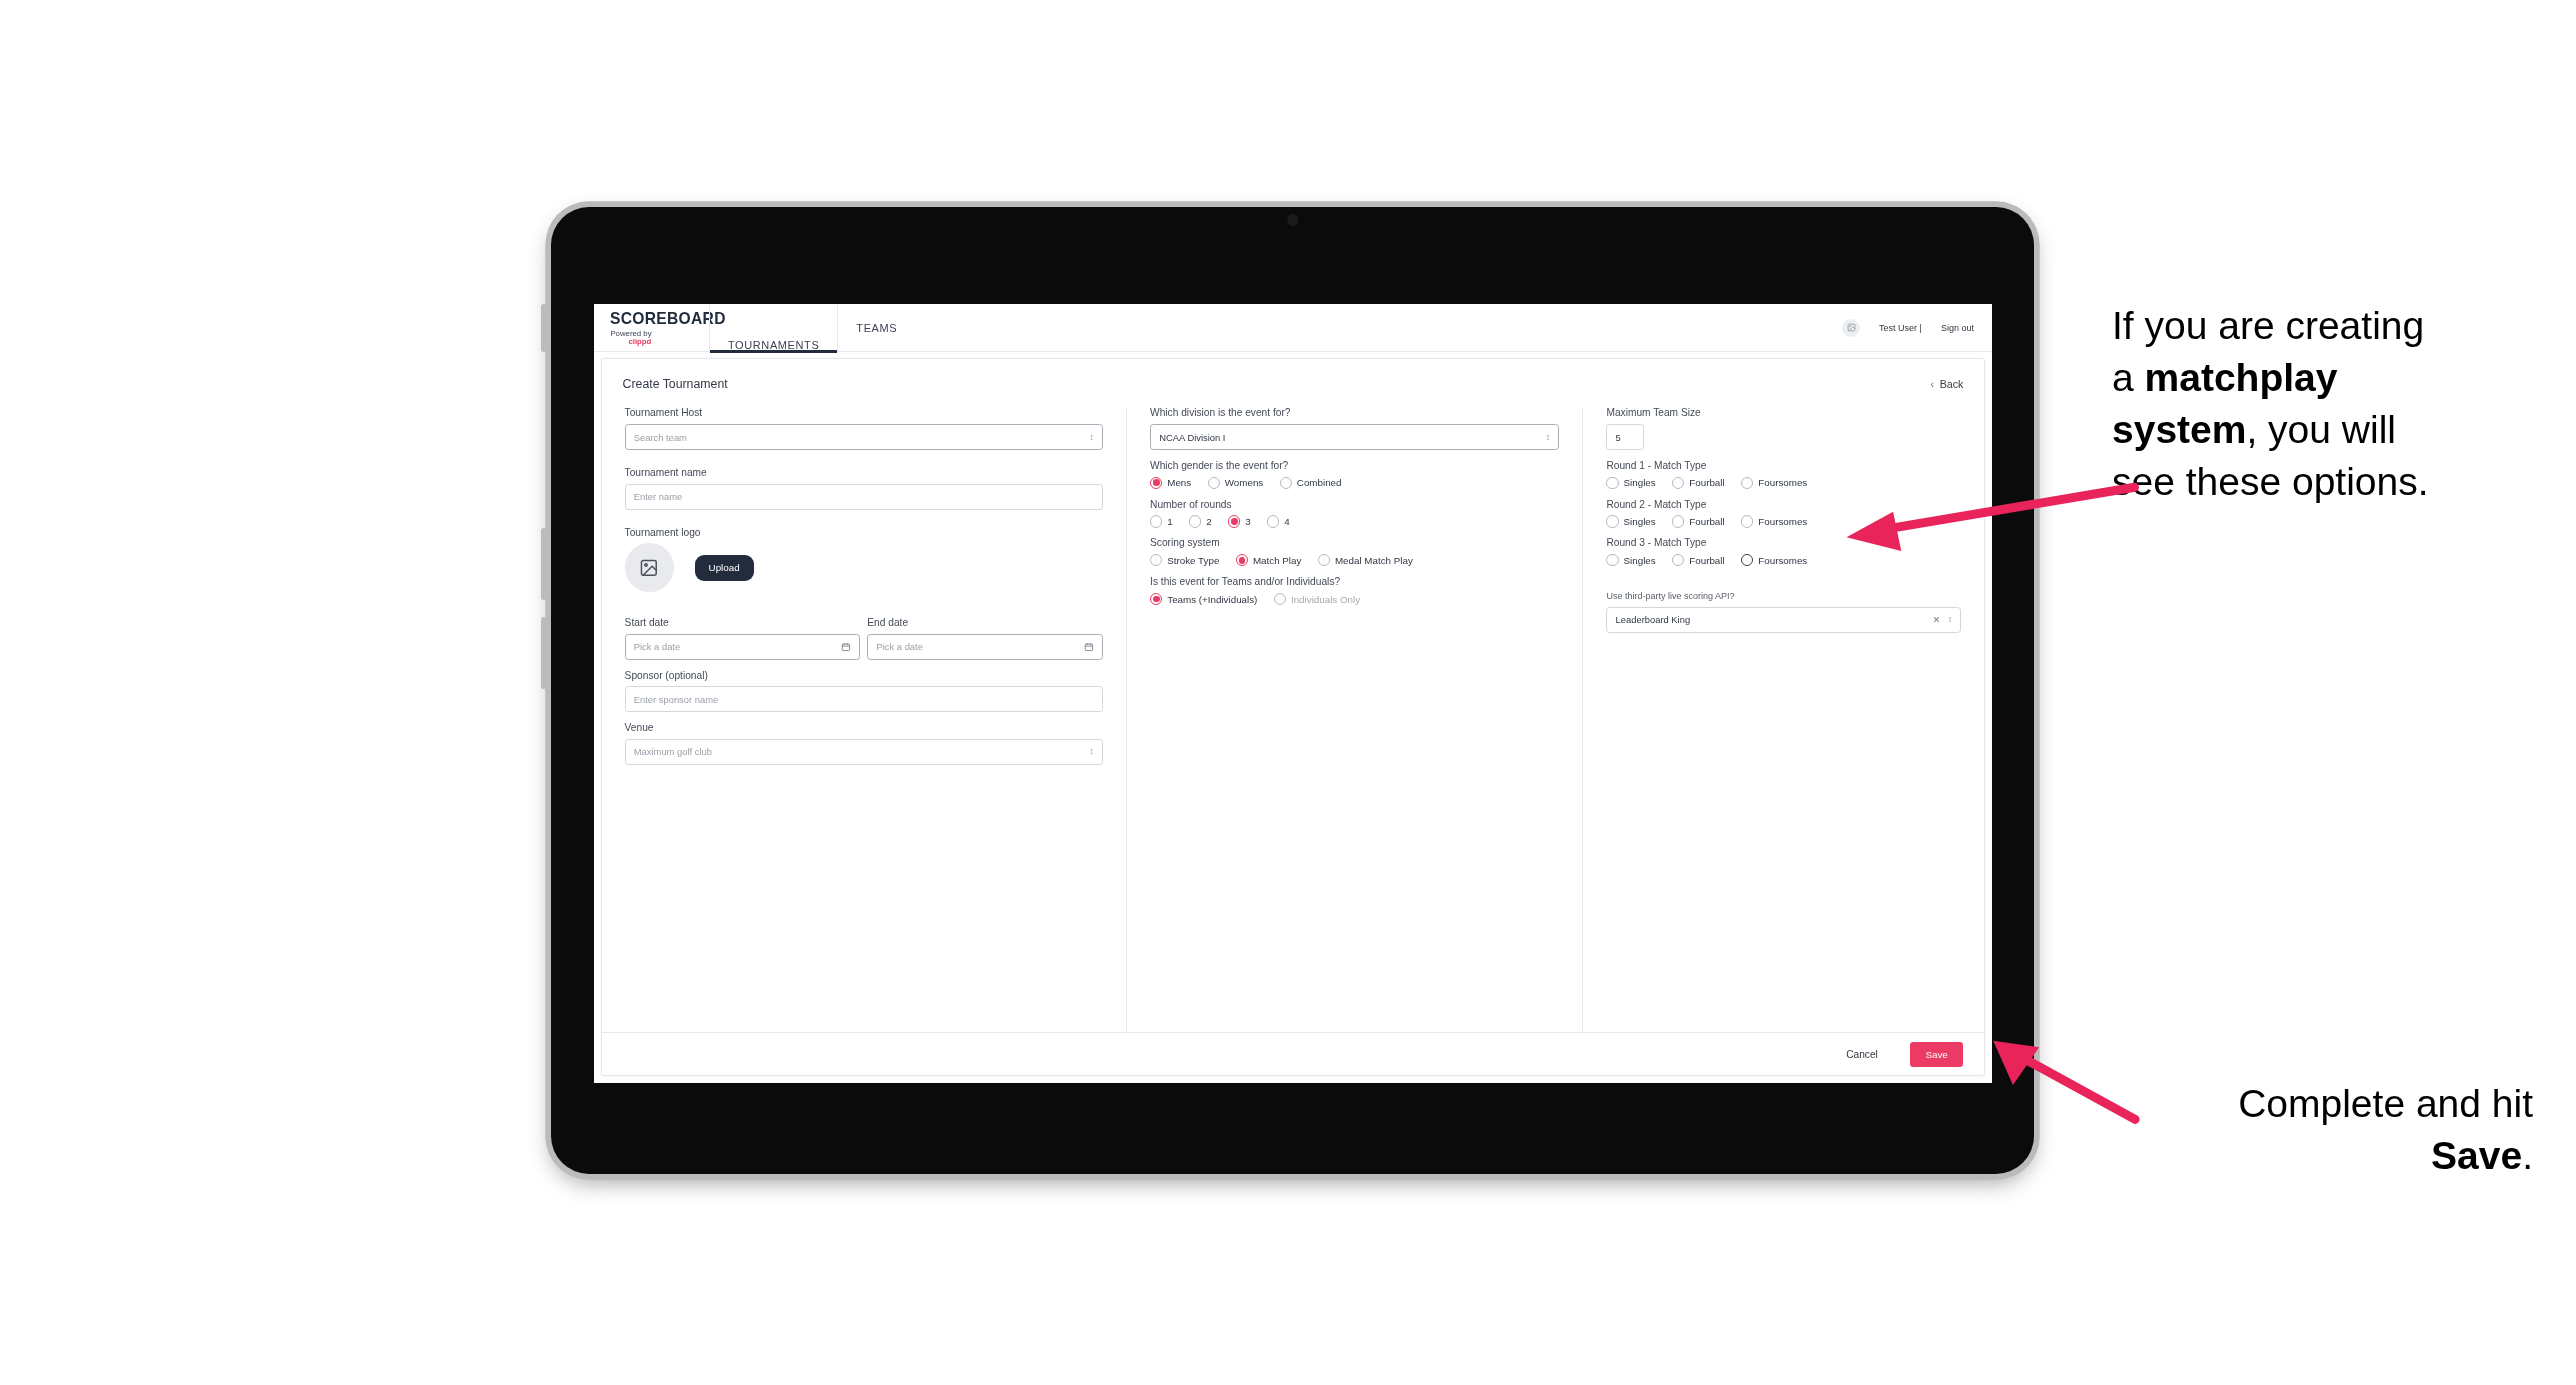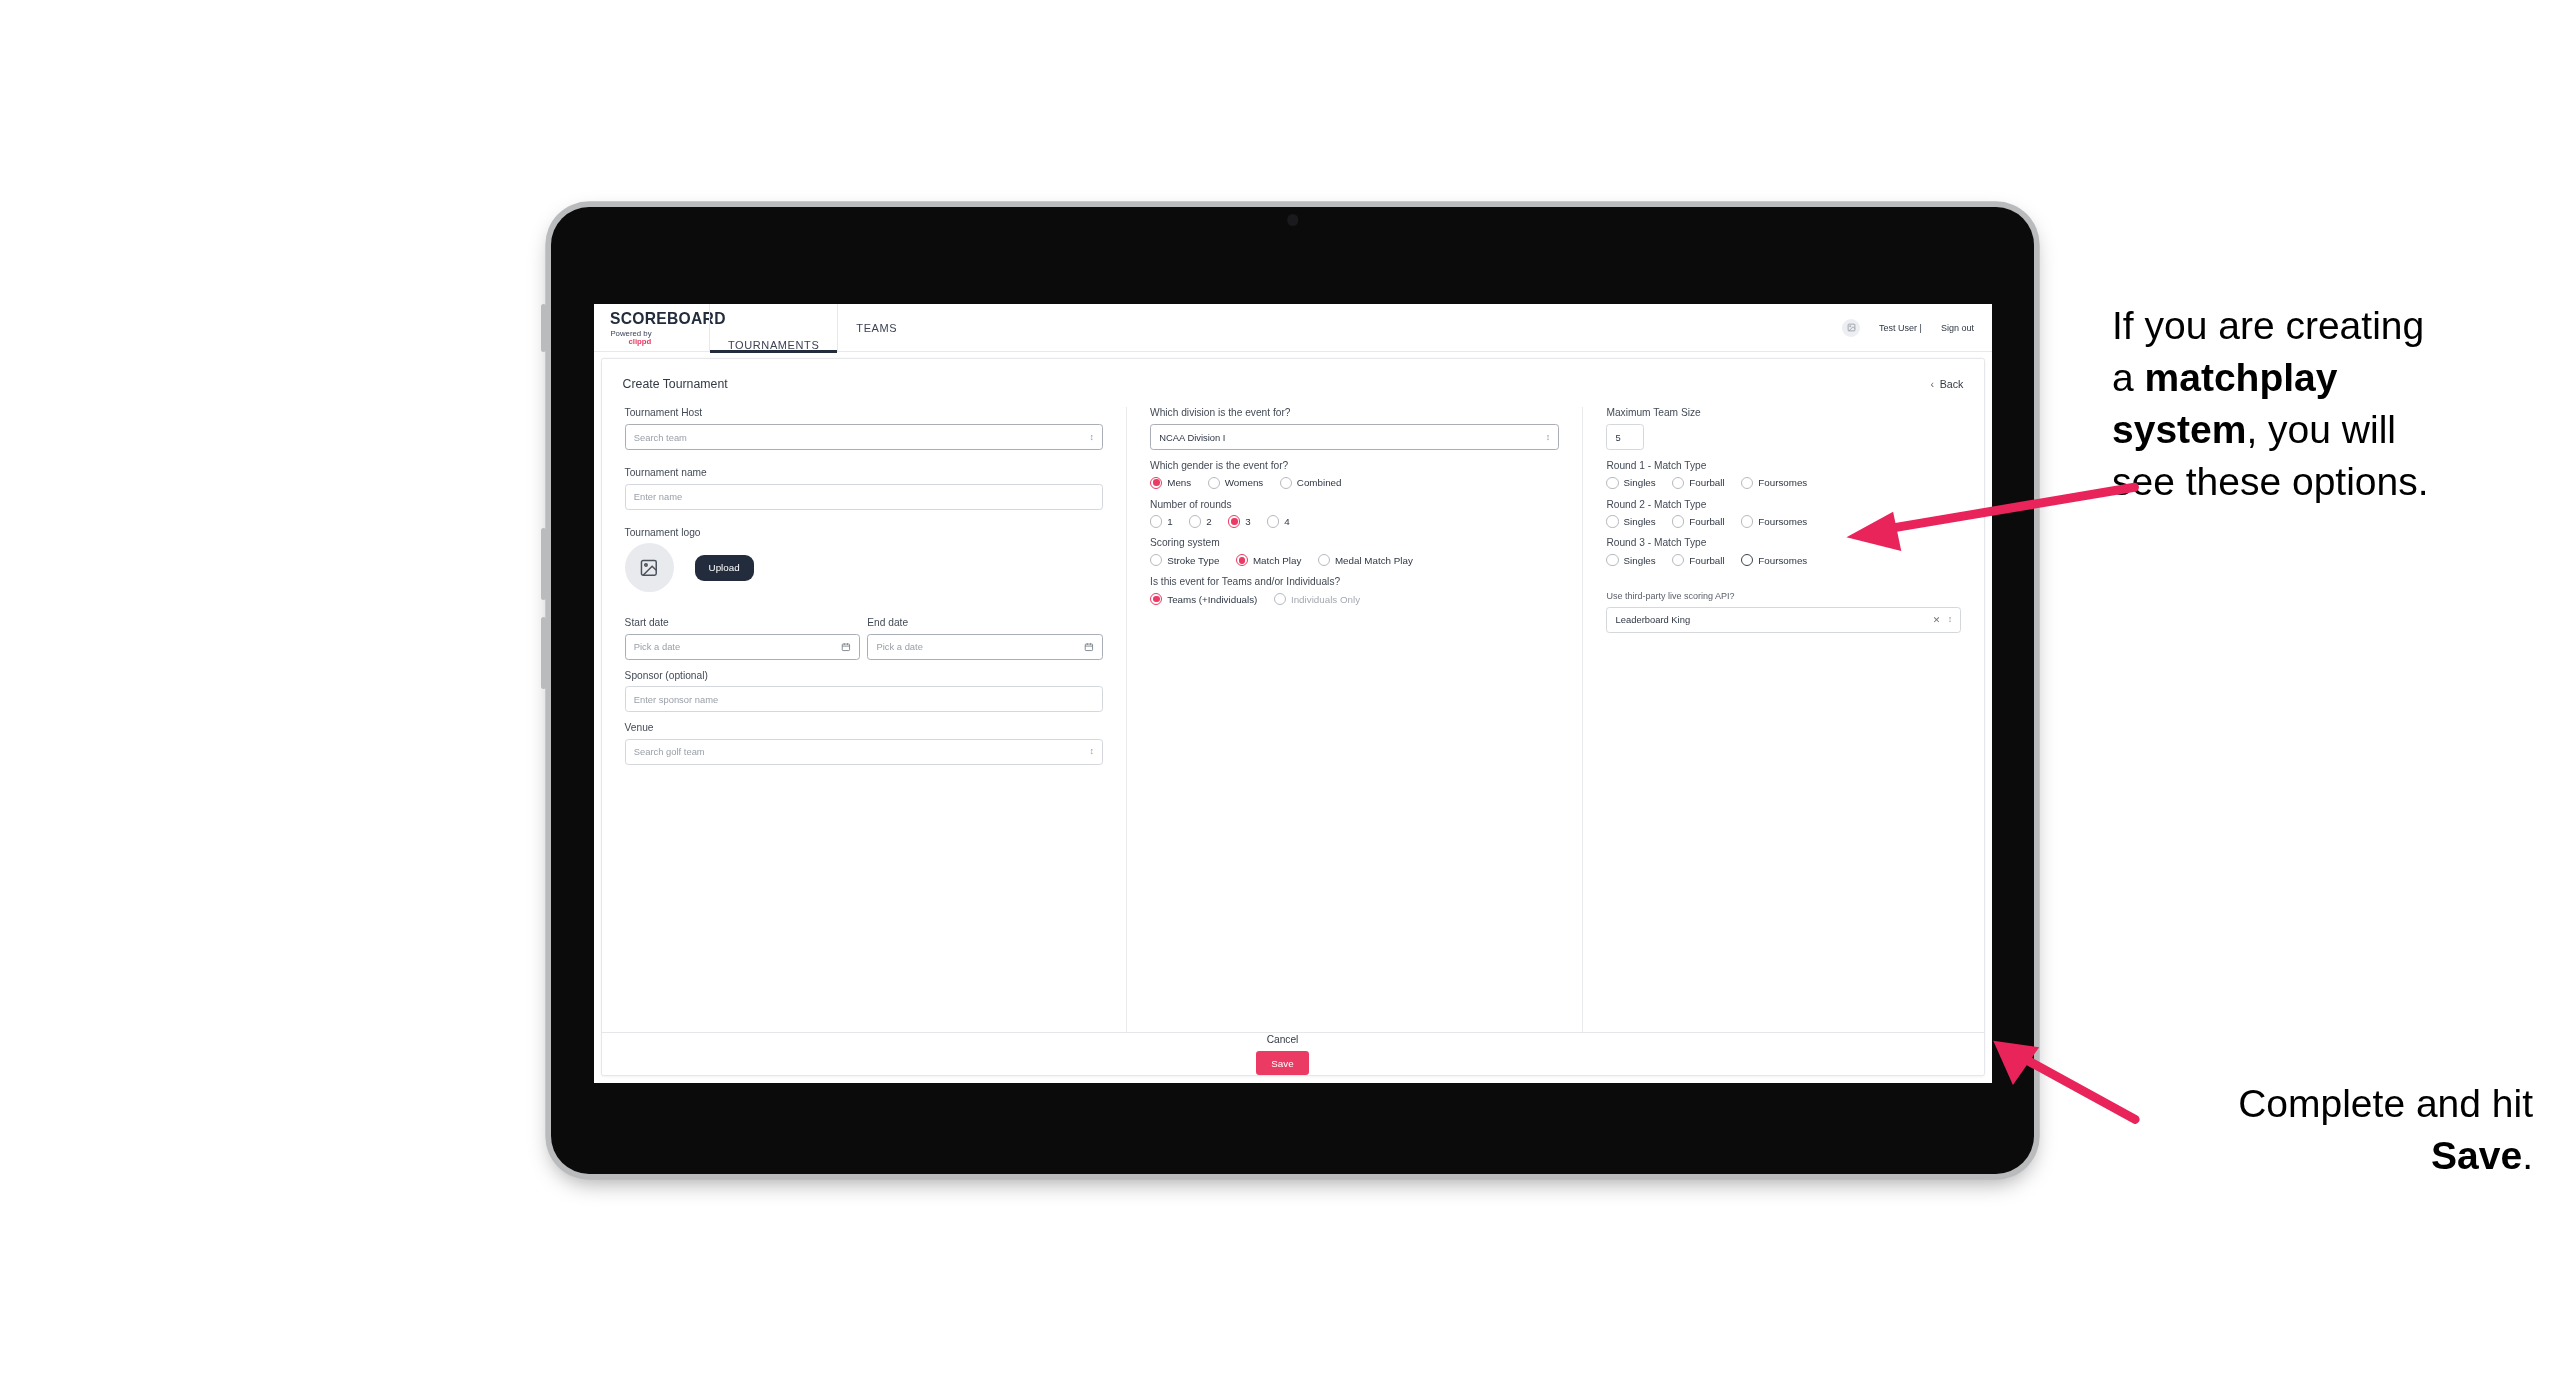--- a/index.html
+++ b/index.html
@@ -167,21 +167,21 @@
     content:""; width:6.6px; height:6.6px; border-radius:50%; background:#eb3a63;
   }
   .rdot.focus { border-color:#3c434e; border-width:1.6px; }
   .rlabel { font-size:9.8px; color:#2f3744; }
   .rlabel.muted { color:#a4a9b0; }
 
   
   #footer {
     border-top:0.8px solid #e6e7ea;
     height:43px; display:flex; align-items:center; justify-content:flex-end;
-    gap:6px; padding-right:21px;flex-direction:column;
+    gap:32px; padding-right:21px;
   }
   #cancelbtn { font-size:10.2px; color:#333a45; cursor:pointer; }
   #savebtn {
     background:#eb3a63; color:#fff; font-size:9.8px;
     padding:6.6px 15.6px; border-radius:3.3px; cursor:pointer;
   }
 
   
   .anno {
     position:absolute;
@@ -302,21 +302,21 @@
 
           <label class="fld">Sponsor (optional)</label>
           <div class="inp light">
             <span class="val">Enter sponsor name</span>
           </div>
 
           <div class="fieldgap sm"></div>
 
           <label class="fld">Venue</label>
           <div class="inp light">
-            <span class="val">Search golf team</span>
+            <span class="val">Maximum golf club</span>
             <span class="chev2">↕</span>
           </div>
         </div>
 
         <div class="col c2">
 
           <label class="fld">Which division is the event for?</label>
           <div class="inp filled">
             <span class="val">NCAA Division I</span>
             <span class="chev2">↕</span>

